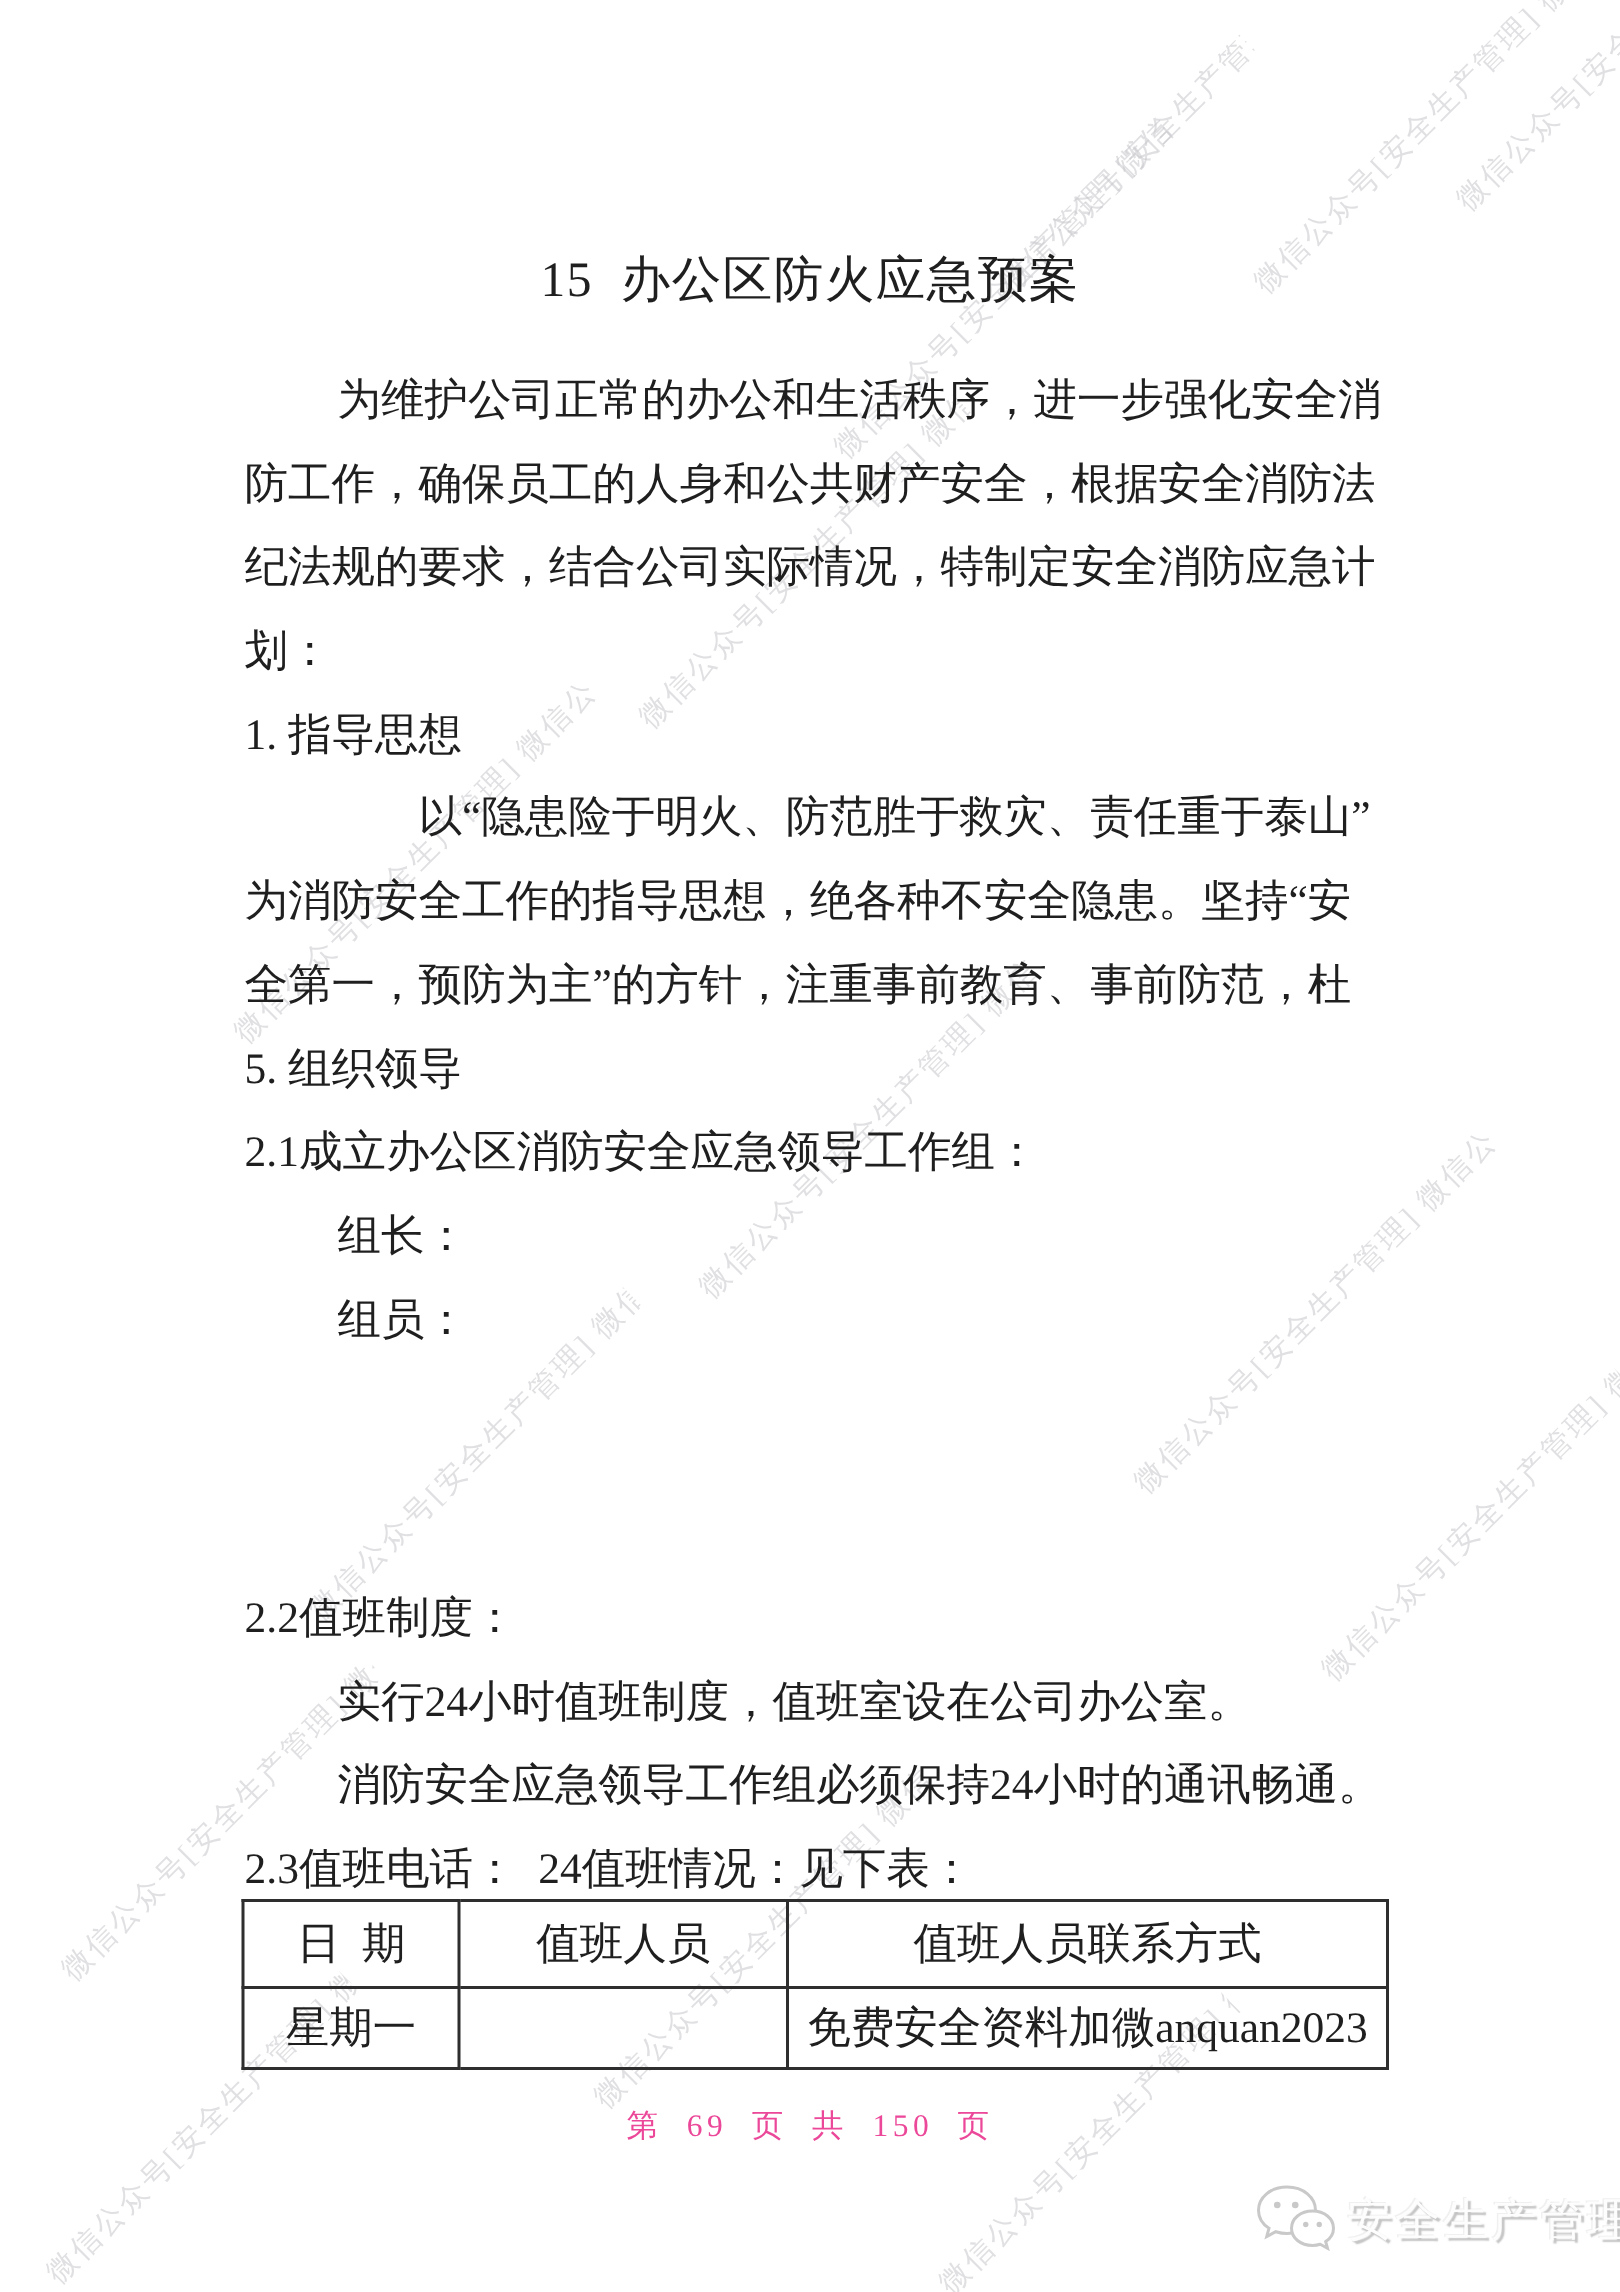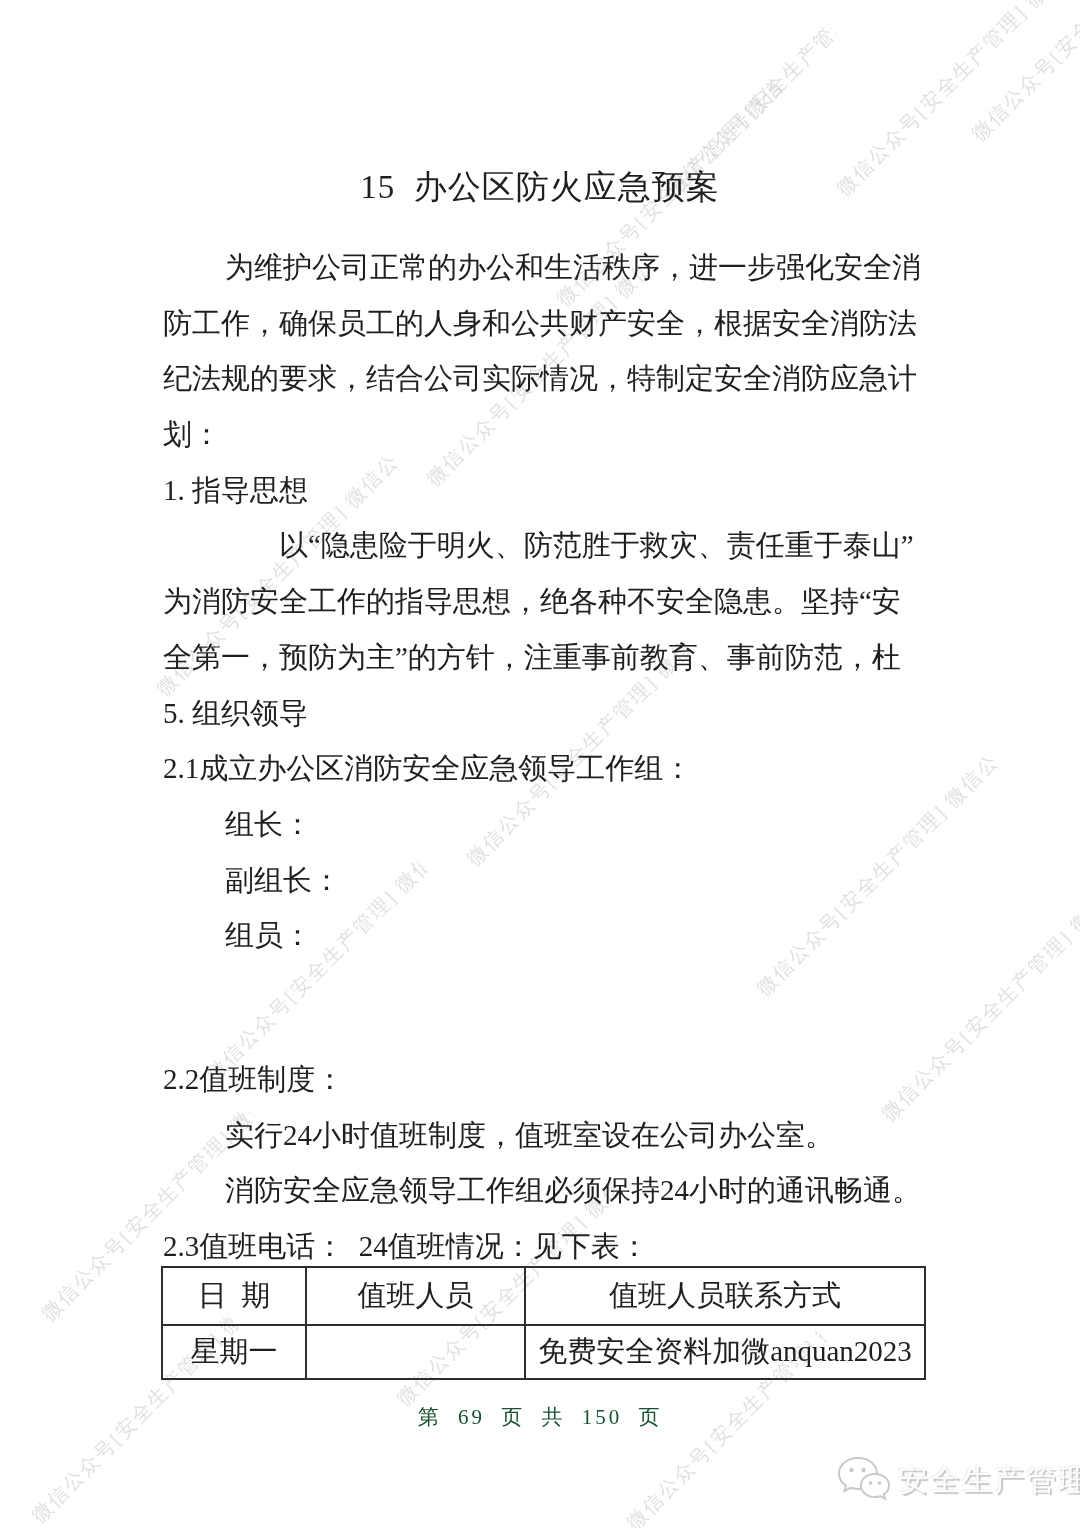--- a/index.html
+++ b/index.html
@@ -49,21 +49,21 @@
     text-align:center;vertical-align:middle;
     white-space:pre;padding:0;
     overflow:hidden;
   }
   .duty-table .hdr-row td{height:56px;border-radius:10px;}
   .duty-table .data-row td{height:52px;}
   
   .page-footer{
     position:absolute;left:0;top:1400px;width:1080px;
     text-align:center;font-size:21px;line-height:34px;
-    color:#14532d;letter-spacing:3px;word-spacing:8px;white-space:pre;
+    color:#ec4899;letter-spacing:3px;word-spacing:8px;white-space:pre;
   }
   
   .brand{
     position:absolute;left:836px;top:1450px;width:230px;height:60px;
     display:flex;align-items:center;
   }
   .brand-icon{width:56px;height:52px;flex:0 0 auto;margin-right:6px;}
   .brand-name{
     font-size:30px;letter-spacing:2px;white-space:nowrap;
     color:#fdfdfd;
@@ -100,21 +100,20 @@
       <div class="line ind0">防工作，确保员工的人身和公共财产安全，根据安全消防法</div>
       <div class="line ind0">纪法规的要求，结合公司实际情况，特制定安全消防应急计</div>
       <div class="line ind0">划：</div>
       <div class="line ind0">1. 指导思想</div>
       <div class="line ind4">以“隐患险于明火、防范胜于救灾、责任重于泰山”</div>
       <div class="line ind0">为消防安全工作的指导思想，绝各种不安全隐患。坚持“安</div>
       <div class="line ind0">全第一，预防为主”的方针，注重事前教育、事前防范，杜</div>
       <div class="line ind0">5. 组织领导</div>
       <div class="line ind0">2.1成立办公区消防安全应急领导工作组：</div>
       <div class="line ind2">组长：</div>
-      <div class="line ind2">副组长：</div>
       <div class="line ind2">组员：</div>
     </div>
 
     <div class="block" id="blockB">
       <div class="line ind0">2.2值班制度：</div>
       <div class="line ind2">实行24小时值班制度，值班室设在公司办公室。</div>
       <div class="line ind2">消防安全应急领导工作组必须保持24小时的通讯畅通。</div>
       <div class="line ind0">2.3值班电话：  24值班情况：见下表：</div>
     </div>
 

